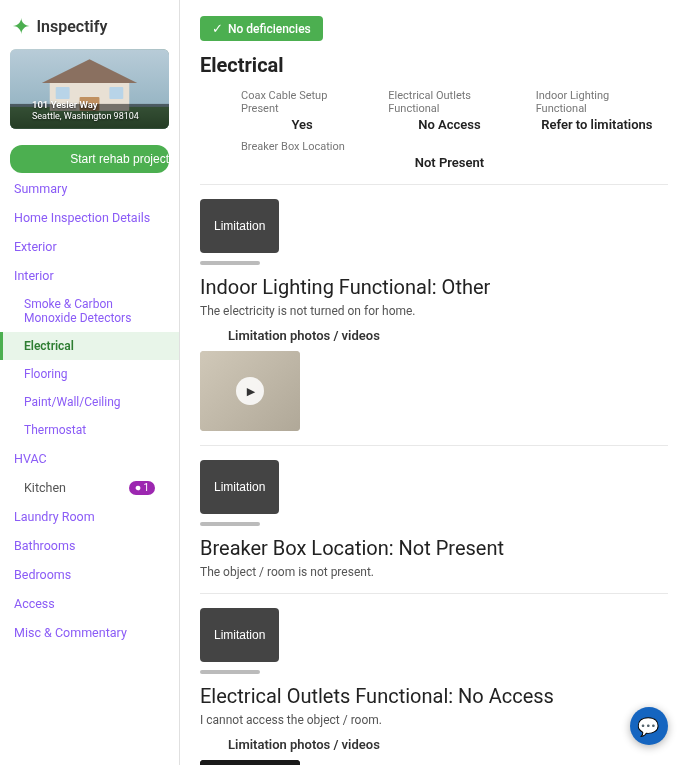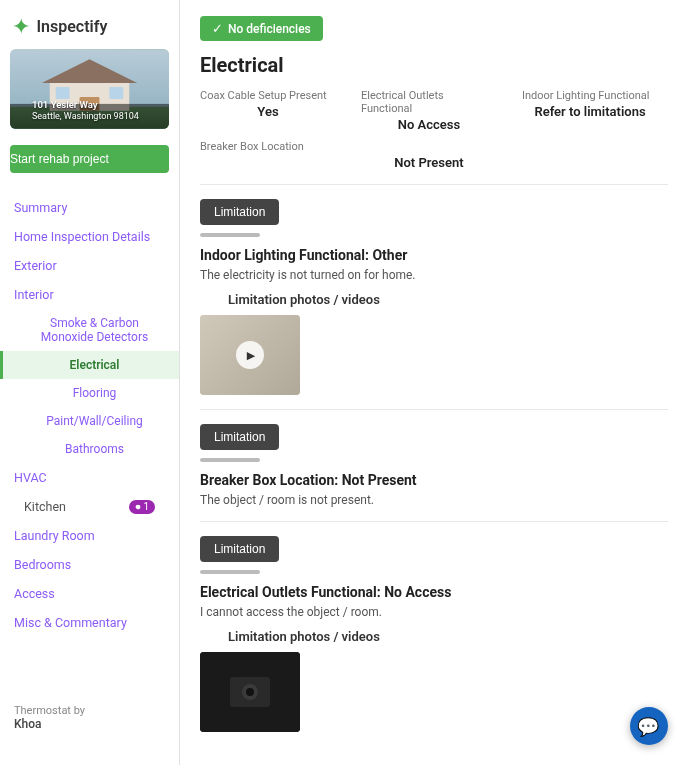--- a/index.html
+++ b/index.html
@@ -8,46 +8,46 @@
     
     .sidebar { width: 180px; min-height: 765px; background: #fff; border-right: 1px solid #e0e0e0; display: flex; flex-direction: column; padding-bottom: 20px; flex-shrink: 0; }
     .sidebar-logo { display: flex; align-items: center; padding: 14px 12px 10px; gap: 6px; }
     .sidebar-logo-icon { color: #4caf50; font-size: 22px; }
     .sidebar-logo-text { font-size: 16px; font-weight: 600; color: #333; text-align: center; }
     .sidebar-property { position: relative; margin: 0 10px 10px; border-radius: 6px; overflow: hidden; }
     .property-img { width: 100%; height: 80px; background: linear-gradient(160deg, #c8d8cc 0%, #9ab5a4 30%, #5a7a68 70%, #3d5a4a 100%); display: block; border-radius: 4px; position: relative; overflow: hidden; }
     .property-img::before { content: ''; position: absolute; bottom: 0; left: 0; right: 0; height: 35px; background: rgba(0,0,0,0.45); }
     .property-address { position: absolute; bottom: 6px; left: 22px; color: #fff; font-size: 9px; line-height: 1.3; text-shadow: 0 1px 2px rgba(0,0,0,0.7); }
     .property-address .street { font-weight: 600; font-size: 9.5px; }
-    .start-rehab-btn { display: block; width: calc(100% - 20px); margin: 6px 10px 20px; background: #4caf50; color: #fff; border: none; border-radius: 4px; padding: 7px 0; font-size: 12px; font-weight: 500; cursor: pointer; text-align: left; }
+    .start-rehab-btn { display: block; width: calc(100% - 20px); margin: 6px 10px 1px; background: #4caf50; color: #fff; border: none; border-radius: 12px; padding: 7px 0; font-size: 12px; font-weight: 500; cursor: pointer; text-align: right; }
     .nav-item { padding: 7px 14px; font-size: 12.5px; color: #8b5cf6; cursor: pointer; border-radius: 0; }
     .nav-item.active { background: #e8f5e9; color: #2e7d32; font-weight: 600; border-left: 3px solid #4caf50; padding-left: 11px; }
-    .nav-item.sub { padding-left: 24px; font-size: 12px; text-align: center; }
+    .nav-item.sub { padding-left: 24px; font-size: 12px; }
     .nav-item.sub.active { padding-left: 21px; }
     .nav-section { display: flex; align-items: center; justify-content: space-between; padding: 7px 24px; font-size: 12.5px; color: #555; cursor: pointer; }
     .nav-badge-wrap { display: flex; align-items: center; gap: 6px; }
     .sidebar-footer { margin-top: auto; padding: 14px; font-size: 11px; color: #888; }
     .sidebar-footer .inspector-name { font-size: 12px; color: #444; font-weight: 500; }
 
     
     .main { flex: 1; background: #fff; min-height: 765px; padding: 16px 20px; overflow-y: auto; position: relative; }
     .deficiencies-badge { display: inline-flex; align-items: center; gap: 5px; background: #4caf50; color: #fff; border-radius: 4px; padding: 5px 12px; font-size: 12px; font-weight: 500; margin-bottom: 12px; }
     .deficiencies-badge .check { font-size: 13px; }
     .section-title { font-size: 20px; font-weight: 700; color: #222; margin-bottom: 12px; }
-    .info-grid { display: flex; gap: 15px; margin-bottom: 8px; }
+    .info-grid { display: flex; gap: 15px; margin-bottom: 8px; margin-left: 41px; }
     .info-item { flex: 1; padding-right: 10px; }
     .info-label { font-size: 11px; color: #777; margin-bottom: 2px; }
     .info-value { font-size: 13px; font-weight: 600; color: #222; text-align: center; }
     .divider { border: none; border-top: 1px solid #e8e8e8; margin: 14px 0; }
 
     
     .limitation-section { margin-bottom: 0; }
-    .limitation-btn { background: #444; color: #fff; border: none; border-radius: 4px; padding: 6px 14px; font-size: 12px; font-weight: 500; cursor: pointer; margin-bottom: 8px; }
+    .limitation-btn { background: #444; color: #fff; border: none; border-radius: 4px; padding: 20px 14px; font-size: 12px; font-weight: 500; cursor: pointer; margin-bottom: 8px; }
     .limitation-bar { width: 60px; height: 4px; background: #bbb; border-radius: 2px; margin-bottom: 10px; }
-    .limitation-title { font-size: 14px; font-weight: 700; color: #222; margin-bottom: 5px; }
+    .limitation-title { font-size: 20px; font-weight: 400; color: #222; margin-bottom: 5px; }
     .limitation-desc { font-size: 12px; color: #555; margin-bottom: 10px; }
     .photos-label { font-size: 13px; font-weight: 600; color: #333; margin-bottom: 8px; padding-left: 28px; }
     .video-thumb { width: 100px; height: 80px; background: #c8c0b0; border-radius: 4px; display: flex; align-items: center; justify-content: center; cursor: pointer; position: relative; overflow: hidden; margin-bottom: 10px; }
     .video-thumb::before { content: ''; position: absolute; inset: 0; background: linear-gradient(135deg, #d0c8b8 0%, #b0a898 100%); }
     .video-play { position: relative; z-index: 1; width: 28px; height: 28px; background: rgba(255,255,255,0.85); border-radius: 50%; display: flex; align-items: center; justify-content: center; }
     .video-play::after { content: '▶'; font-size: 11px; color: #333; margin-left: 2px; }
     .dark-thumb { background: linear-gradient(135deg, #2a2a2a 0%, #444 100%); }
     .dark-thumb::before { background: linear-gradient(135deg, #3a3030 0%, #1a1a1a 100%); }
 
     
@@ -102,32 +102,33 @@
 
   <nav>
     <div class="nav-item">Summary</div>
     <div class="nav-item">Home Inspection Details</div>
     <div class="nav-item">Exterior</div>
     <div class="nav-item">Interior</div>
     <div class="nav-item sub">Smoke &amp; Carbon Monoxide Detectors</div>
     <div class="nav-item sub active">Electrical</div>
     <div class="nav-item sub">Flooring</div>
     <div class="nav-item sub">Paint/Wall/Ceiling</div>
-    <div class="nav-item sub">Bathrooms</div>
+    <div class="nav-item sub">Thermostat</div>
     <div class="nav-item">HVAC</div>
     <div class="nav-section">
       <span>Kitchen</span>
       <span class="nav-badge-wrap">
         <span style="background:#9c27b0;color:#fff;border-radius:10px;padding:1px 6px;font-size:10px;display:flex;align-items:center;gap:3px;">
           <span style="font-size:10px;">⏺</span>
           <span>1</span>
         </span>
       </span>
     </div>
     <div class="nav-item">Laundry Room</div>
+    <div class="nav-item">Bathrooms</div>
     <div class="nav-item">Bedrooms</div>
     <div class="nav-item">Access</div>
     <div class="nav-item">Misc &amp; Commentary</div>
   </nav>
 
   <div class="sidebar-footer">
     <div>Thermostat by</div>
     <div class="inspector-name">Khoa</div>
   </div>
 </aside>

